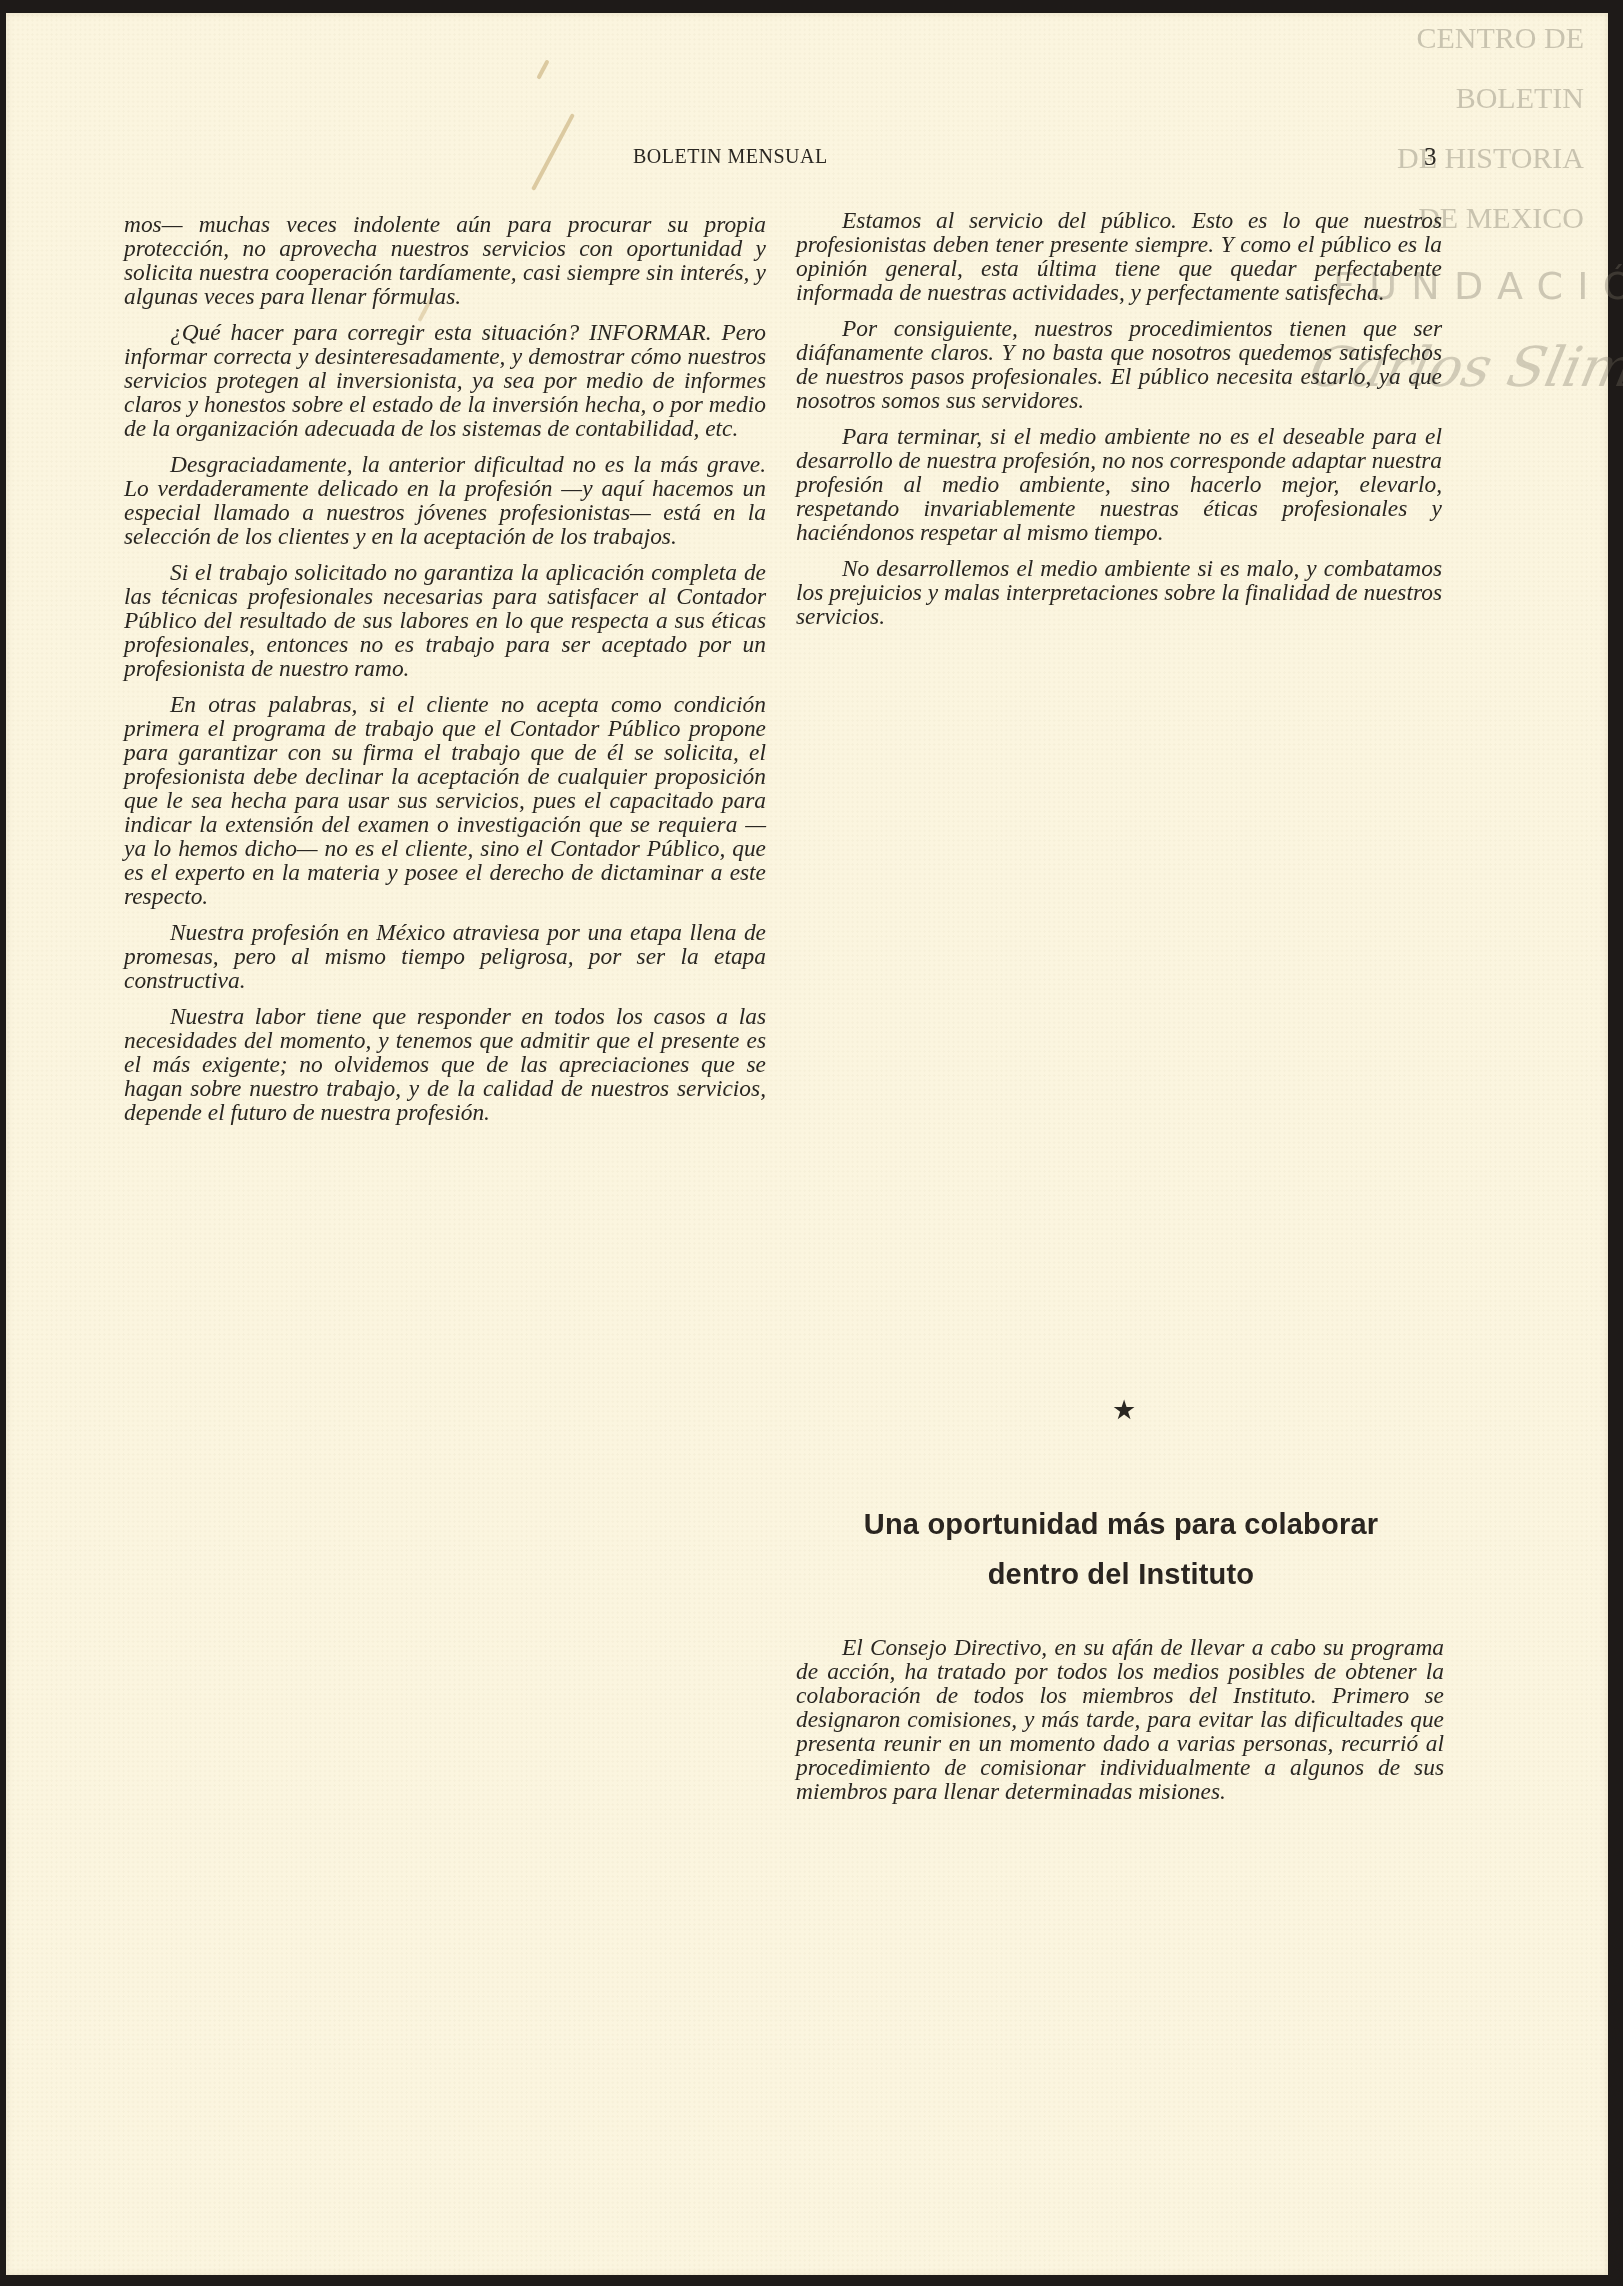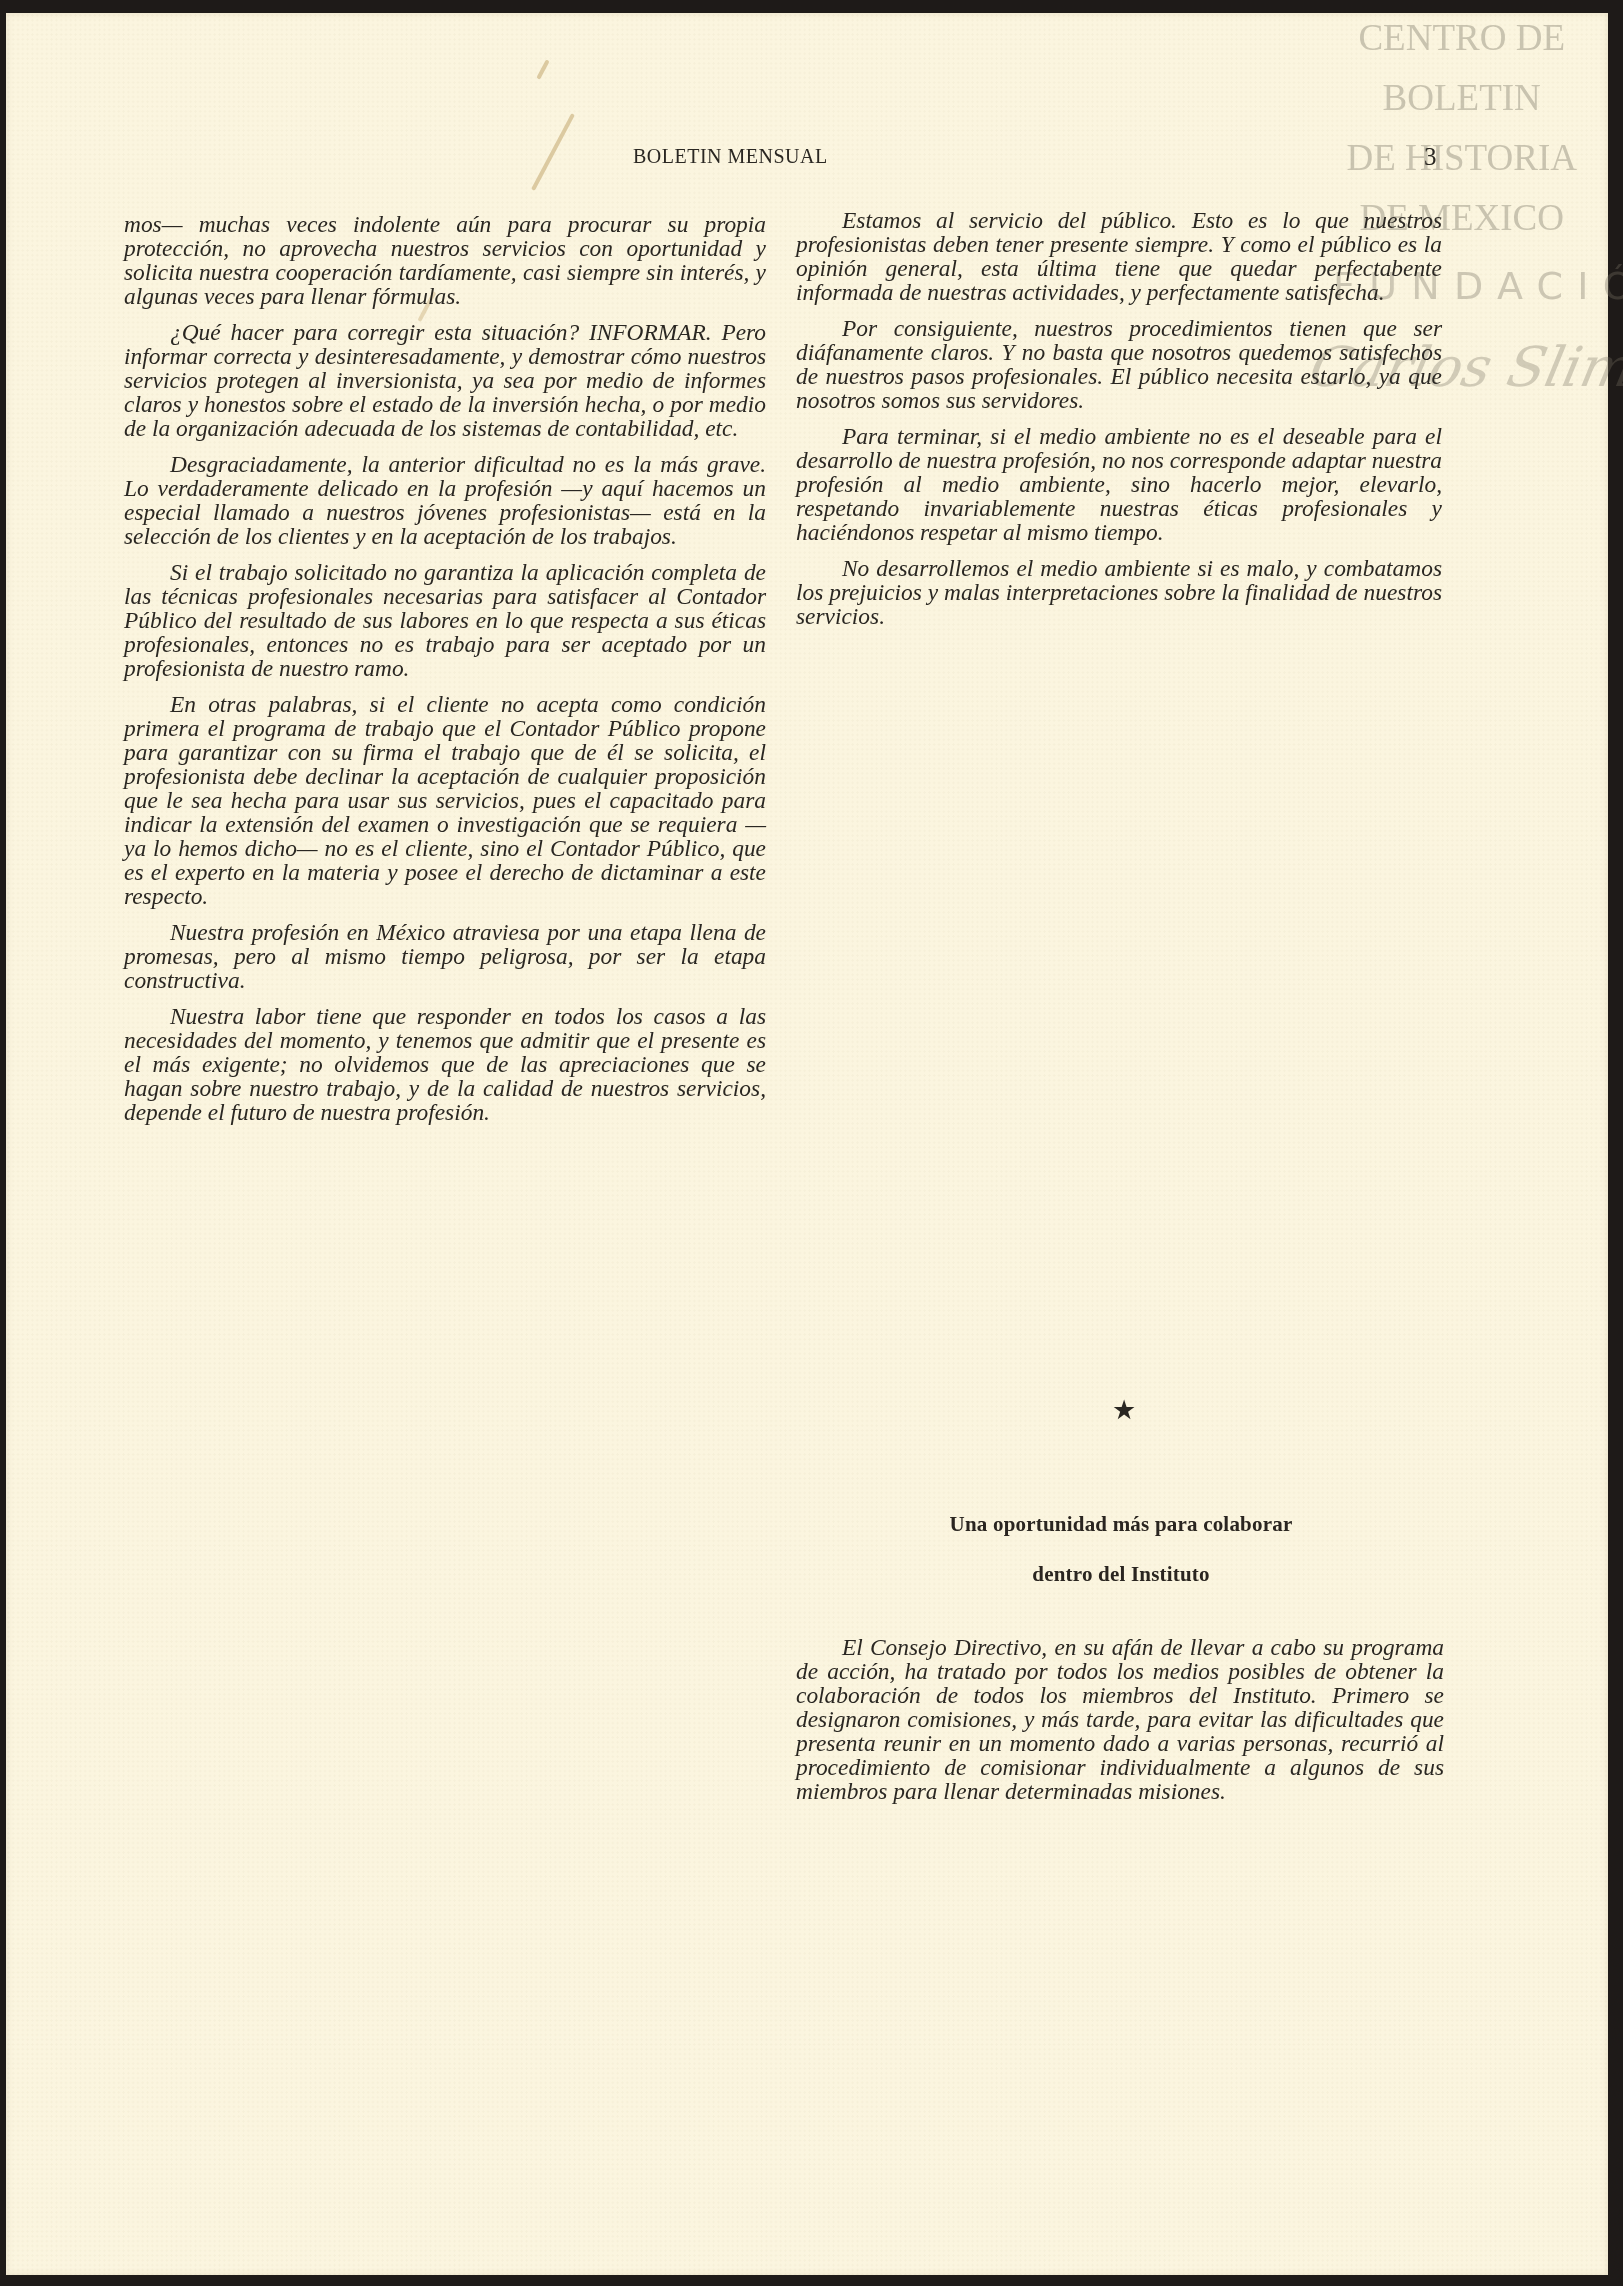--- a/index.html
+++ b/index.html
@@ -29,27 +29,27 @@
   .col-right { left: 796px; top: 208px; width: 646px; }
   .col-right-2 { left: 796px; top: 1635px; width: 648px; }
   .column p { margin: 0 0 12px 0; text-indent: 46px; font-style: italic; }
   .column p.first-cont { text-indent: 0; }
   .star {
     position: absolute; left: 1112px; top: 1394px; font-size: 27px; color: #2a2722;
     font-family: "DejaVu Sans", sans-serif;
   }
   .section-heading {
     position: absolute; left: 796px; top: 1499px; width: 650px; text-align: center;
-    font-family: Liberation Serif, serif; font-weight: bold;
-    font-size: 21px; line-height: 50px; color: #2a2520; letter-spacing: 0.2px;
+    font-family: Liberation Sans, sans-serif; font-weight: bold;
+    font-size: 29px; line-height: 50px; color: #2a2520; letter-spacing: 0.2px;
   }
   .watermark {
-    position: absolute; right: 46px; top: 7.6px; text-align: center;
+    position: absolute; right: 39px; top: 7.6px; text-align: right;
     font-family: "Liberation Serif", serif; color: rgba(120,115,100,0.38);
-    font-size: 37px; line-height: 60px; pointer-events: none;
+    font-size: 30px; line-height: 60px; pointer-events: none;
   }
   .watermark div { white-space: nowrap; }
   .wm-fundacion {
     position: absolute; left: 1333px; top: 264px; font-family: "DejaVu Sans", sans-serif;
     font-size: 38px; letter-spacing: 14.3px; color: rgba(120,115,100,0.35); white-space: nowrap;
   }
   .wm-signature {
     position: absolute; left: 1311px; top: 335px; font-family: "DejaVu Serif", serif;
     font-style: italic; font-size: 55px; color: rgba(120,115,100,0.32);
     white-space: nowrap; transform: skewX(-12deg);

